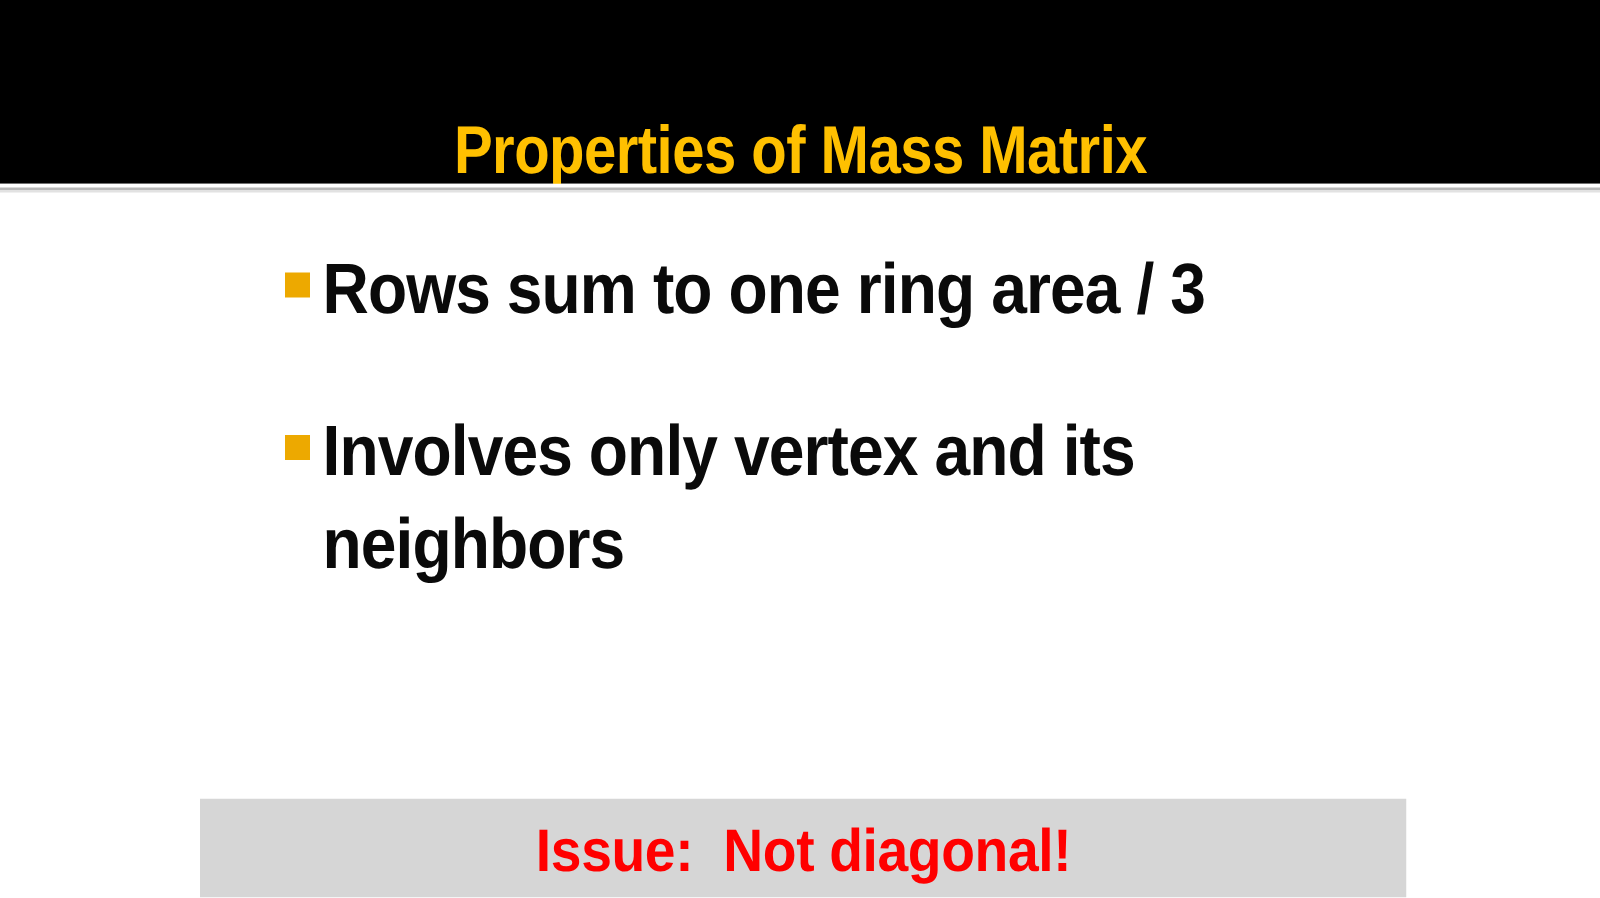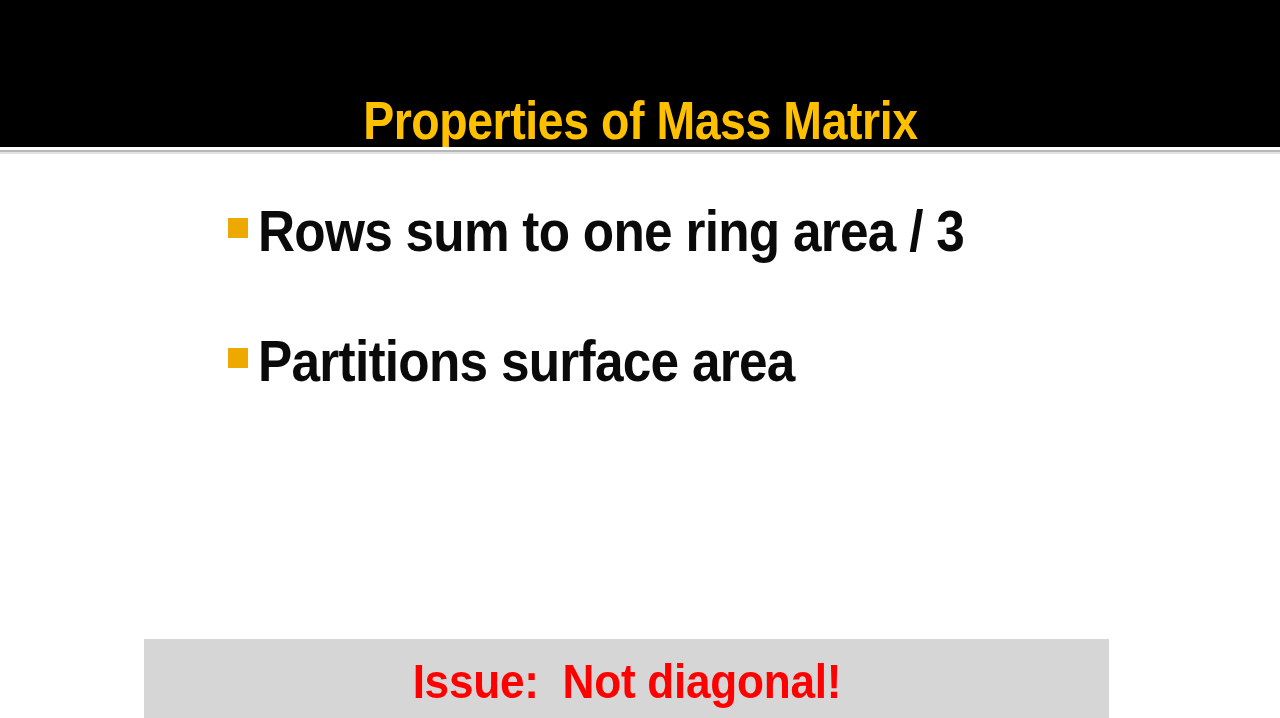--- a/index.html
+++ b/index.html
@@ -114,21 +114,21 @@
     line-height: 1.30;
     letter-spacing: -0.8px;
     transform: scaleX(0.90);
     transform-origin: left top;
     width: 111%;
   }
 
   
   .callout-box {
     position: absolute;
-    left: 144px;
+    left: 160px;
     top: 639px;
     width: 965px;
     height: 79px;
     background: #D6D6D6;
     display: flex;
     align-items: center;
     justify-content: center;
   }
   .callout-text {
     color: #FF0000;
@@ -157,25 +157,25 @@
   <div class="divider-gray-soft"></div>
 
   <div class="body-area">
     <div class="bullet-list">
 
       <div class="bullet-row">
         <span class="bullet-marker"></span>
         <span class="bullet-text">Rows sum to one ring area / 3</span>
       </div>
 
-
       <div class="bullet-row">
         <span class="bullet-marker"></span>
-        <span class="bullet-text">Partitions surface area</span>
+        <span class="bullet-text">Involves only vertex and its neighbors</span>
       </div>
+
 
     </div>
   </div>
 
   <div class="callout-box">
     <div class="callout-text">Issue:  Not diagonal!</div>
   </div>
 
 </div>
 

